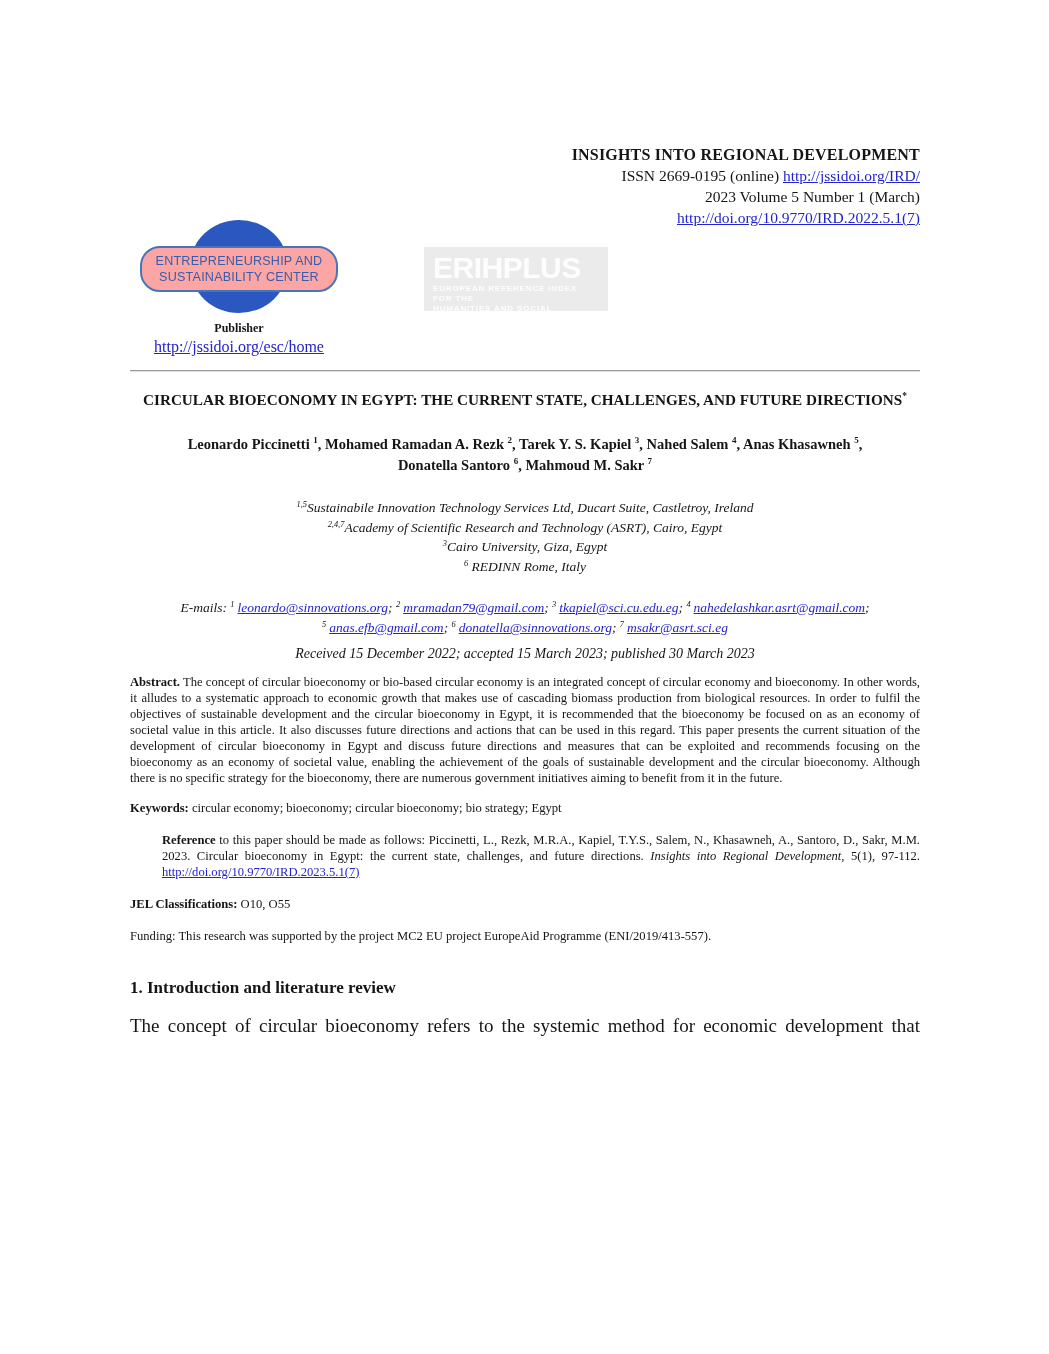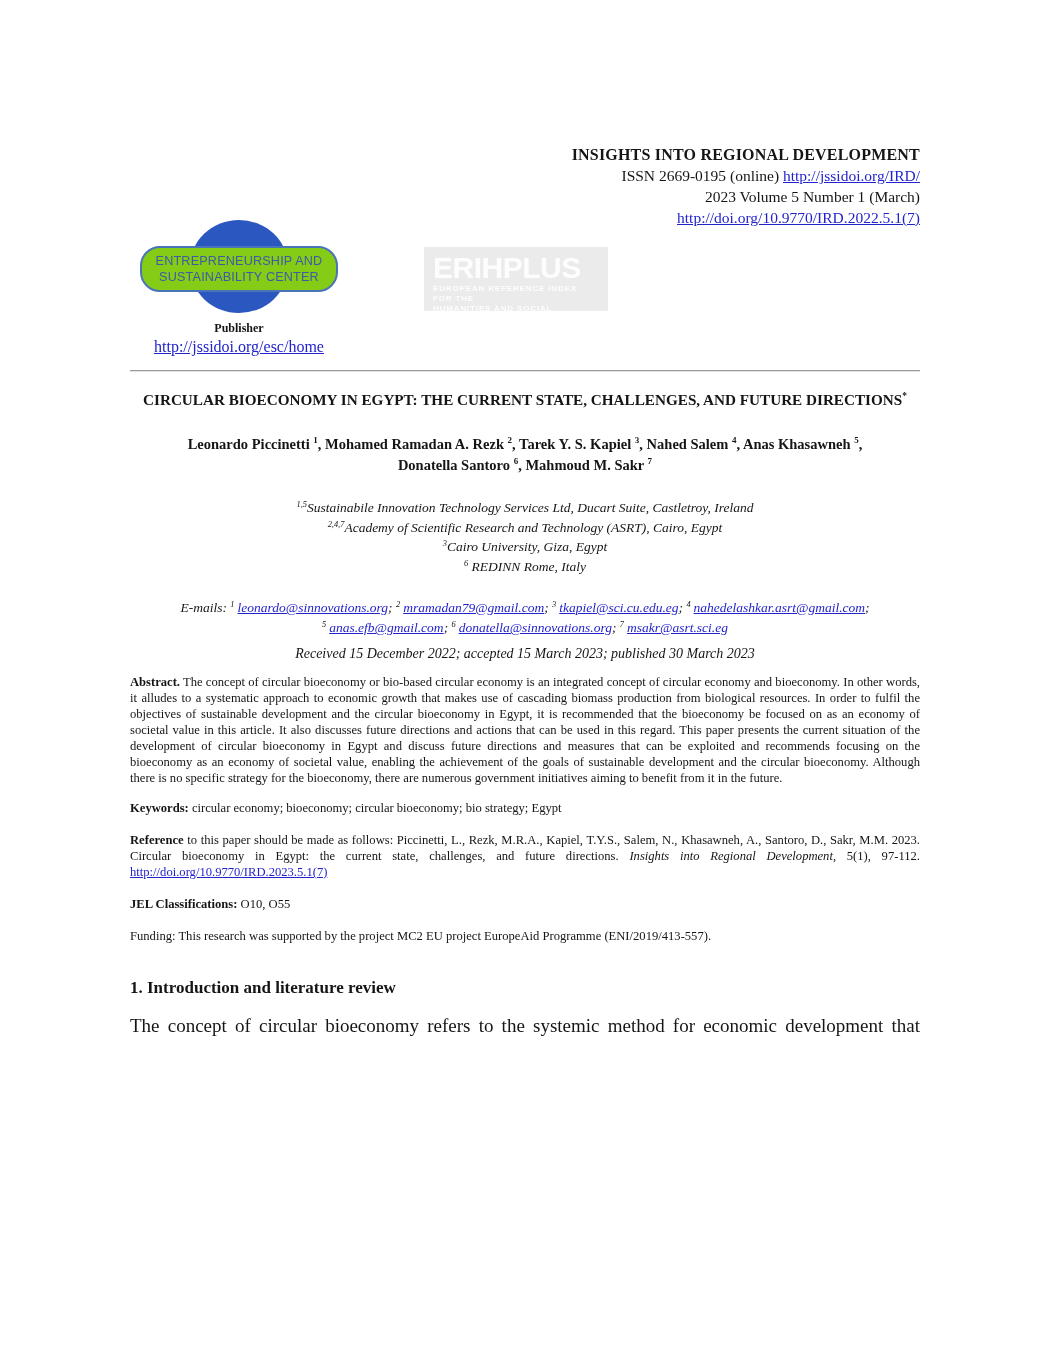--- a/index.html
+++ b/index.html
@@ -17,21 +17,21 @@
   
   .masthead { text-align: right; font-size: 15.5px; line-height: 21px; }
   .journal-name { font-weight: bold; font-size: 16px; letter-spacing: 0.2px; }
 
   
   .logos-row { display: flex; margin-top: -8px; }
   .esc-block { width: 202px; margin-left: 8px; text-align: center; }
   .esc-logo { position: relative; height: 94px; }
   .esc-circle { position: absolute; left: 50%; top: 0; transform: translateX(-50%);
     width: 98px; height: 93px; background: #2b57c0; border-radius: 50%; }
-  .esc-box { position: absolute; left: 2px; right: 2px; top: 26px; background: #84cc16;
+  .esc-box { position: absolute; left: 2px; right: 2px; top: 26px; background: #fca5a5;
     border: 2px solid #4a74b8; border-radius: 20px; padding: 5px 2px;
     font-family: "Liberation Sans", sans-serif; font-size: 12.6px; line-height: 16px;
     color: #3a5ca8; letter-spacing: 0.2px; }
   .publisher-label { font-weight: bold; font-size: 12px; margin-top: 7px; }
   .publisher-link { font-size: 16px; display: inline-block; margin-top: 2px; }
 
   .erih { margin-left: 84px; margin-top: 27px; width: 184px; height: 64px;
     background: #ebebeb; padding: 5px 9px; font-family: "Liberation Sans", sans-serif;
     color: #fdfdfd; overflow: hidden; }
   .erih-title { font-weight: bold; font-size: 30px; line-height: 31px; letter-spacing: -0.5px; }
@@ -46,21 +46,21 @@
   .affiliations { margin-top: 22px; text-align: center; font-style: italic;
     font-size: 13.5px; line-height: 19.5px; }
   .emails { margin-top: 22px; text-align: center; font-style: italic;
     font-size: 13.5px; line-height: 20px; }
   .emails sup { margin-right: 3px; }
   .received { margin-top: 6px; text-align: center; font-style: italic; font-size: 14px; line-height: 19px; }
 
   .small-block { font-size: 12.6px; line-height: 16px; }
   .abstract { margin-top: 11px; text-align: justify; }
   .keywords { margin-top: 14px; }
-  .reference { margin-top: 16px; text-align: justify; }
+  .reference { margin-top: 16px; text-align: justify; margin-left: 32px; }
   .meta-line { margin-top: 16px; }
 
   .section-heading { margin-top: 34px; font-size: 17px; line-height: 20px; font-weight: bold; }
   .body-para { margin-top: 18px; font-size: 19px; line-height: 20.5px;
     text-align: justify; text-align-last: justify; }
 
   .footnote-sep { margin-top: 8px; width: 230px; border-top: 2px solid #1c1c1c; }
   .footnote { margin-top: 5px; font-size: 13px; line-height: 18px; }
   .footnote .fn-text { font-style: italic; }
 

